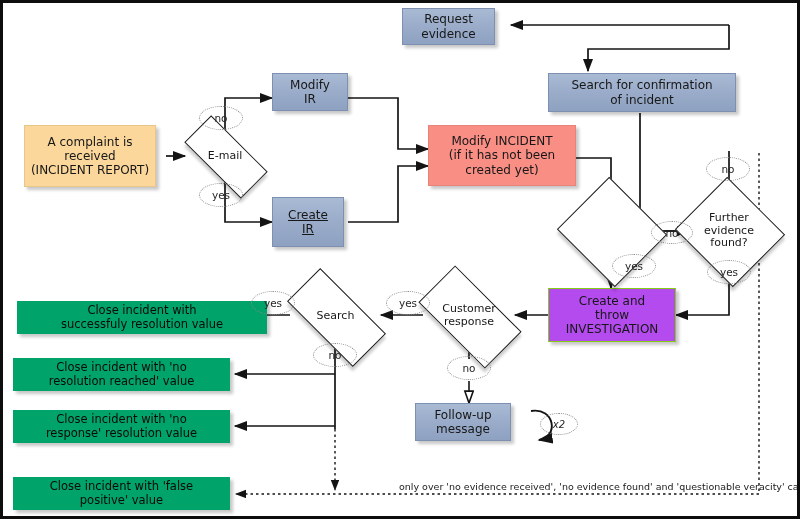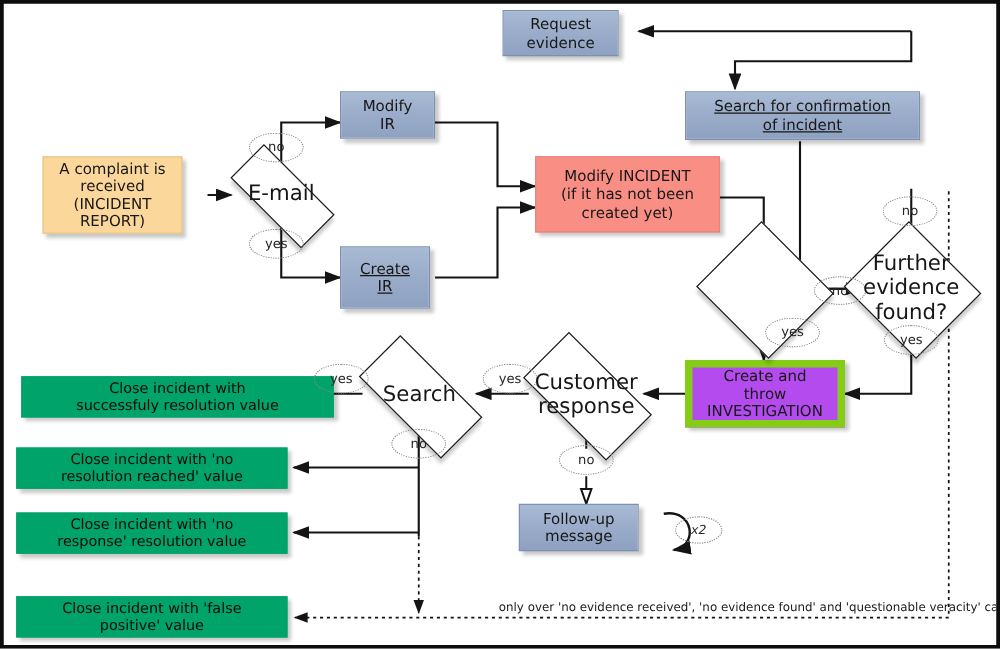--- a/index.html
+++ b/index.html
@@ -34,21 +34,21 @@
     border:1px solid #e8c589;
     font-size:12px;
   }
   .danger{
     background:#f98e85;
     border:1px solid #e8837a;
     font-size:12px;
   }
   .invest{
     background:#b44bee;
-    border:6px solid #84cc16;
+    border:1px solid #84cc16;
     font-size:12px;
   }
   .close{
     background:#00a369;
     border:1px solid #00a369;
     font-size:11.5px;
     color:#0a0a0a;
   }
 
   
@@ -60,21 +60,21 @@
     position:absolute;left:0;top:0;width:100%;height:100%;
     background:#ffffff;
     border:1.4px solid #1c1c1c;
     transform:rotate(45deg);
     box-shadow:3px 3px 3px rgba(0,0,0,0.20);
   }
   .diamond .dlabel{
     position:relative;
     z-index:2;
     text-align:center;
-    font-size:17px;
+    font-size:11px;
     color:#171717;
     line-height:1.14;
     white-space:pre-line;
   }
 
   
   .edgelabel{
     position:absolute;
     display:flex;align-items:center;justify-content:center;
     border:1.4px dotted #8a8a8a;
@@ -164,30 +164,30 @@
 
     <g stroke="#141414" stroke-width="1.4" fill="none" stroke-dasharray="2.5 3">
       <path d="M756,150 L756,491 L233,491" marker-end="url(#arrowdot)"></path>
       <path d="M332,426 L332,487" marker-end="url(#arrowdot)"></path>
     </g>
   </svg>
 
   <div class="node proc" style="left:399px;top:5px;width:93px;height:37px;">Request
 evidence</div>
 
-  <div class="node proc" style="left:545px;top:70px;width:188px;height:39px;text-decoration:underline;">Search for confirmation
+  <div class="node proc" style="left:545px;top:70px;width:188px;height:39px;">Search for confirmation
 of incident</div>
 
   <div class="node proc" style="left:269px;top:70px;width:76px;height:38px;">Modify
 IR</div>
 
   <div class="node proc" style="left:269px;top:194px;width:72px;height:50px;text-decoration:underline;">Create
 IR</div>
 
-  <div class="node start" style="left:31px;top:122px;width:112px;height:62px;">A complaint is
+  <div class="node start" style="left:21px;top:122px;width:132px;height:62px;">A complaint is
 received
 (INCIDENT REPORT)</div>
 
   <div class="node danger" style="left:425px;top:122px;width:148px;height:61px;">Modify INCIDENT
 (if it has not been
 created yet)</div>
 
   <div class="node invest" style="left:545px;top:285px;width:128px;height:54px;">Create and
 throw
 INVESTIGATION</div>

